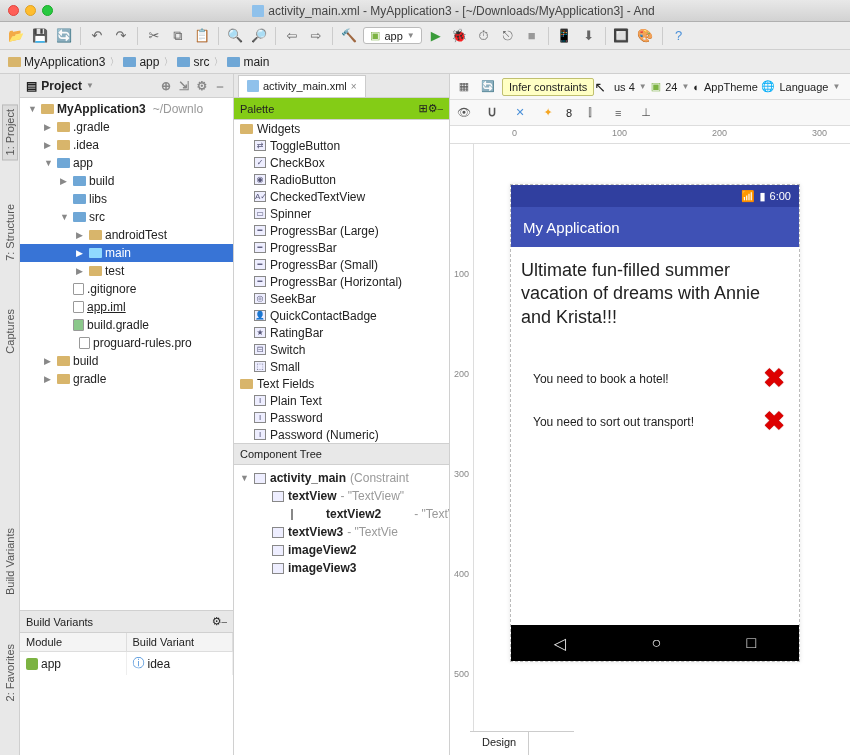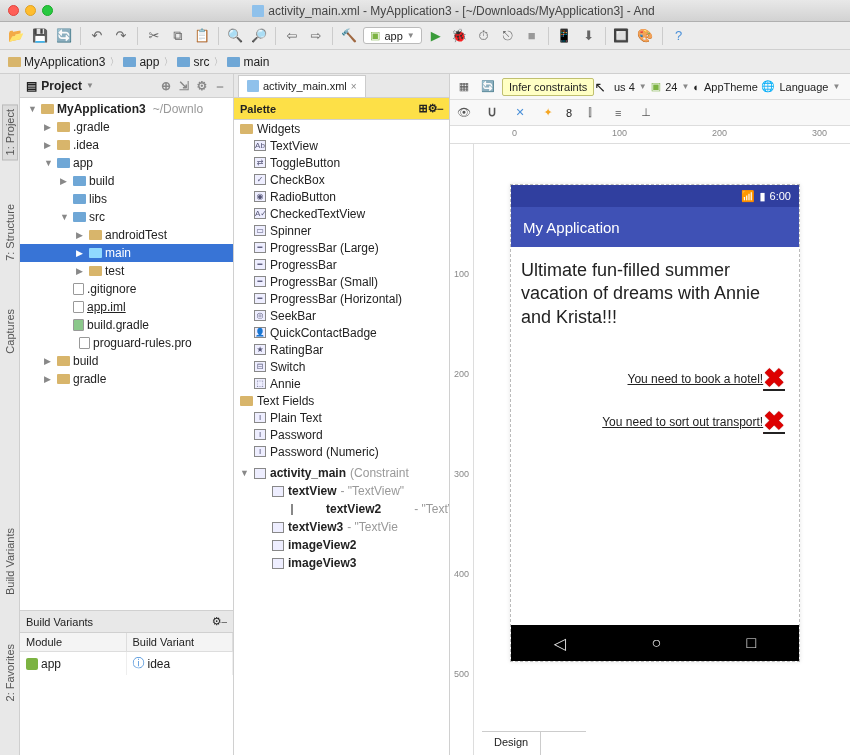--- a/index.html
+++ b/index.html
@@ -40,21 +40,21 @@
 .build-variants { border-top: 1px solid #d0d0d0; background: #fff; }
 .bv-header { height: 22px; background: #e8e8e8; border-bottom: 1px solid #d0d0d0; display: flex; align-items: center; padding: 0 6px; font-size: 11px; }
 .bv-table-header { display: flex; background: #f4f4f4; border-bottom: 1px solid #ddd; font-size: 11px; }
 .bv-th { flex: 1; padding: 3px 6px; border-right: 1px solid #ddd; }
 .bv-row { display: flex; font-size: 12px; }
 .bv-td { flex: 1; padding: 3px 6px; border-right: 1px solid #eee; display:flex; align-items:center; gap:3px; }
 .center-col { width: 216px; background: #fff; border-right: 1px solid #d0d0d0; display: flex; flex-direction: column; }
 .editor-tabs { height: 24px; background: #e8e8e8; border-bottom: 1px solid #d0d0d0; display: flex; align-items: center; padding: 0 4px; }
 .etab { display: flex; align-items: center; gap: 4px; background: #fff; padding: 2px 8px; border: 1px solid #ccc; border-bottom: none; font-size: 11px; height: 22px; }
 .etab .x { color: #888; font-size: 10px; }
-.palette-head { height: 22px; background: #fde047; border-bottom: 1px solid #d0d0d0; padding: 0 6px; display:flex; align-items:center; font-size:11px;font-weight:bold; }
+.palette-head { height: 22px; background: #84cc16; border-bottom: 1px solid #d0d0d0; padding: 0 6px; display:flex; align-items:center; font-size:11px; }
 .palette-body { overflow: hidden; font-size: 12px; }
 .prow { display:flex; align-items:center; height:17px; padding-left:6px; gap:4px; white-space:nowrap; }
 .prow.g { font-weight: normal; }
 .picon { display:inline-block; width:12px; height:11px; border:1px solid #888; background:#eef; font-size:8px; text-align:center; line-height:9px; color:#557; }
 .comp-tree-head { height: 22px; background: #e8e8e8; border-top:1px solid #d0d0d0; border-bottom:1px solid #d0d0d0; padding: 0 6px; display:flex; align-items:center; font-size:11px; }
 .comp-body { font-size: 12px; padding: 4px 0; flex:1; overflow:hidden; }
 .crow { display:flex; align-items:center; height:18px; padding-left:6px; gap:4px; white-space:nowrap; }
 .crow b { font-weight: bold; }
 .crow .hint { color: #999; }
 .canvas-col { flex: 1; background: #f8f8f8; display: flex; flex-direction: column; position:relative; }
@@ -65,25 +65,25 @@
 .ruler-h { height: 18px; background:#fff; border-bottom:1px solid #ddd; position:relative; font-size:9px; color:#888; }
 .ruler-h span { position:absolute; top:2px; }
 .canvas-body { flex:1; position:relative; overflow:hidden; background:#fff; }
 .ruler-v { position:absolute; left:0; top:0; bottom:0; width:24px; border-right:1px solid #ddd; font-size:9px; color:#888; }
 .ruler-v span { position:absolute; left:4px; }
 .device { position:absolute; left:60px; top:40px; width:290px; height:478px; border:1px dashed #bbb; background:#fff; box-shadow:0 0 4px rgba(0,0,0,0.1); }
 .statusbar { height:22px; background:#303f9f; color:#fff; display:flex; justify-content:flex-end; align-items:center; padding:0 8px; font-size:11px; gap:4px; }
 .appbar { height:40px; background:#3f51b5; color:#fff; display:flex; align-items:center; padding:0 12px; font-size:15px; }
 .content { padding: 12px 10px; }
 .heading { font-size: 18px; color:#222; line-height:1.3; margin-bottom:28px; }
-.task { display:flex; align-items:center; justify-content:flex-end; padding:6px 4px 6px 12px; font-size:12px;text-decoration:underline; }
+.task { display:flex; align-items:center; justify-content:space-between; padding:6px 4px 6px 12px; font-size:12px; }
 .xicon { font-size:26px; color:#d00; font-weight:bold; text-shadow: 0 0 1px #900; }
 .navbar { position:absolute; bottom:0; left:0; right:0; height:36px; background:#000; display:flex; justify-content:space-around; align-items:center; color:#fff; font-size:16px; }
 .navbar span { opacity:0.9; }
-.bottom-tabs { position:absolute; bottom:0; left:32px; height:24px; display:flex; border-top:1px solid #ccc; }
+.bottom-tabs { position:absolute; bottom:0; left:20px; height:24px; display:flex; border-top:1px solid #ccc; }
 .btab { padding: 4px 12px; background:#fff; border-right:1px solid #ccc; font-size:11px; }
 .btab.inactive { background:#14b8a6;margin-top:27px; }
 .xml-ic { display:inline-block; width:12px; height:12px; background:#8fc1eb; border-radius:1px; position:relative; }
 </style>
 </head>
 <body>
 
 <div class="titlebar">
   <div class="traffic">
     <div class="tdot r"></div>
@@ -302,24 +302,20 @@
       <span class="hi">⊞</span>
       <span class="hi">⚙</span>
       <span class="hi">⎯</span>
     </div>
     <div class="palette-body" id="palette-body">
         <div class="prow g" style="padding-left: 6px;">
           <span class="folder-icon"></span>
           <span>Widgets</span>
         </div>
         <div class="prow" style="padding-left: 20px;">
-          <span class="picon">Ab</span>
-          <span>TextView</span>
-        </div>
-        <div class="prow" style="padding-left: 20px;">
           <span class="picon">⇄</span>
           <span>ToggleButton</span>
         </div>
         <div class="prow" style="padding-left: 20px;">
           <span class="picon">✓</span>
           <span>CheckBox</span>
         </div>
         <div class="prow" style="padding-left: 20px;">
           <span class="picon">◉</span>
           <span>RadioButton</span>
@@ -359,39 +355,42 @@
         <div class="prow" style="padding-left: 20px;">
           <span class="picon">★</span>
           <span>RatingBar</span>
         </div>
         <div class="prow" style="padding-left: 20px;">
           <span class="picon">⊟</span>
           <span>Switch</span>
         </div>
         <div class="prow" style="padding-left: 20px;">
           <span class="picon">⬚</span>
-          <span>Annie</span>
+          <span>Small</span>
         </div>
         <div class="prow g" style="padding-left: 6px;">
           <span class="folder-icon"></span>
           <span>Text Fields</span>
         </div>
         <div class="prow" style="padding-left: 20px;">
           <span class="picon">I</span>
           <span>Plain Text</span>
         </div>
         <div class="prow" style="padding-left: 20px;">
           <span class="picon">I</span>
           <span>Password</span>
         </div>
         <div class="prow" style="padding-left: 20px;">
           <span class="picon">I</span>
           <span>Password (Numeric)</span>
         </div>
       </div>
+    <div class="comp-tree-head">
+      <span>Component Tree</span>
+    </div>
     <div class="comp-body" id="comp-body">
         <div class="crow" style="padding-left: 6px;">
           <span class="arrow">▼</span>
           <span class="picon"></span>
           <b>activity_main</b>
           <span class="hint"> (Constraint</span>
         </div>
         <div class="crow" style="padding-left: 24px;">
           <span class="arrow"></span>
           <span class="picon"></span>

